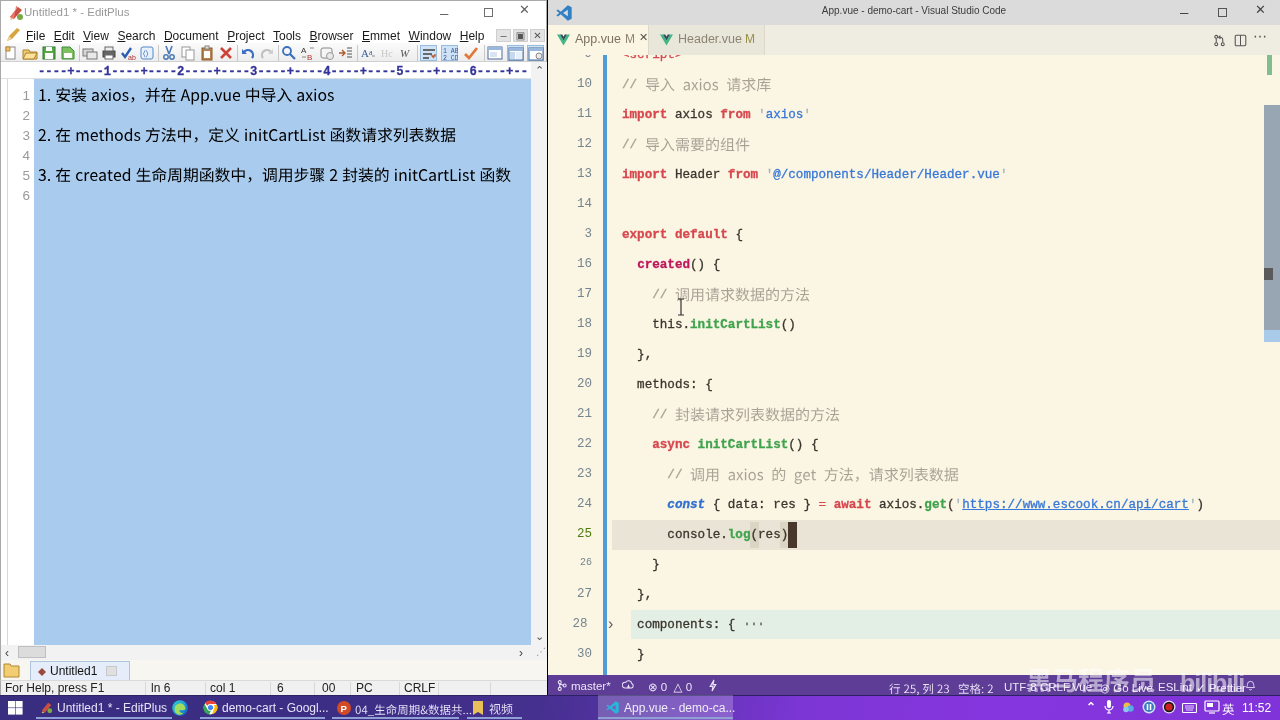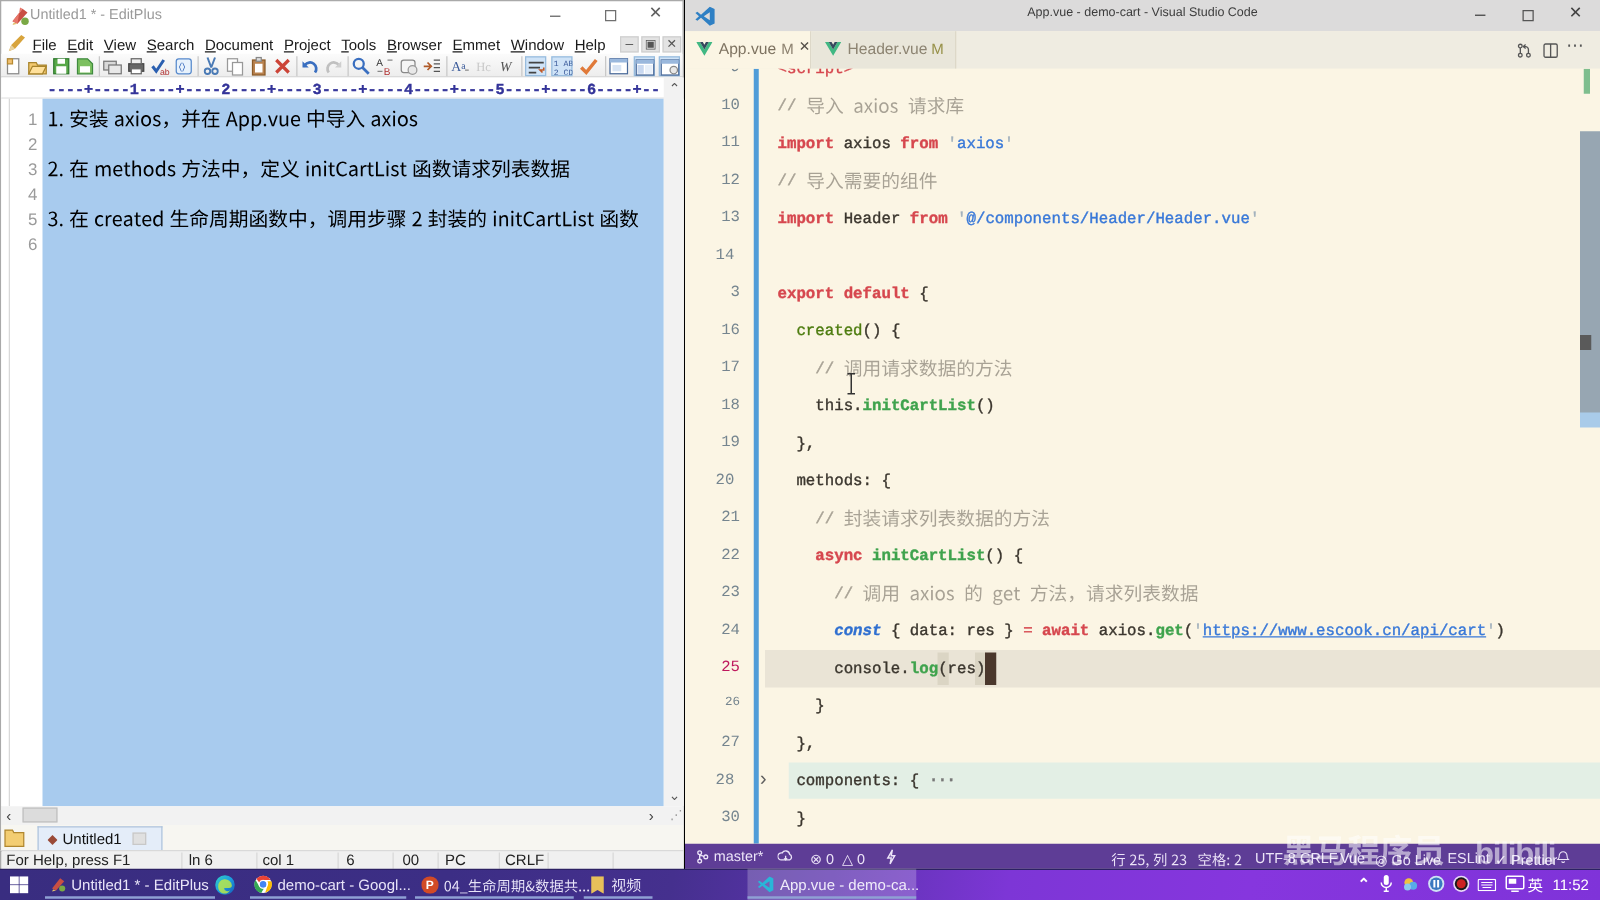--- a/index.html
+++ b/index.html
@@ -429,42 +429,42 @@
 <div class="abs" style="left:1253px;top:28px;white-space:pre;font-size:14px;color:#555">⋯</div>
 <div class="abs" style="left:548px;top:55px;width:732px;height:620px;overflow:hidden;background:#fbf5e4">
     <div class="abs" style="left:64px;top:465px;width:668px;height:30px;background:#eae4d6"></div>
     <div class="abs" style="left:83px;top:555px;width:649px;height:29px;background:#e3efe5"></div>
     <div class="abs" style="left:55px;top:0px;width:3.5px;height:620px;background:#4f9cd8"></div>
     <div class="abs" style="left:20px;top:-8px;white-space:pre;"><div style="width:24px;text-align:right;font-family:'Liberation Mono',monospace;font-size:12.5px;color:#75858f">9</div></div>
     <div class="abs" style="left:20px;top:22px;white-space:pre;"><div style="width:24px;text-align:right;font-family:'Liberation Mono',monospace;font-size:12.5px;color:#75858f">10</div></div>
     <div class="abs" style="left:20px;top:52px;white-space:pre;"><div style="width:24px;text-align:right;font-family:'Liberation Mono',monospace;font-size:12.5px;color:#75858f">11</div></div>
     <div class="abs" style="left:20px;top:82px;white-space:pre;"><div style="width:24px;text-align:right;font-family:'Liberation Mono',monospace;font-size:12.5px;color:#75858f">12</div></div>
     <div class="abs" style="left:20px;top:112px;white-space:pre;"><div style="width:24px;text-align:right;font-family:'Liberation Mono',monospace;font-size:12.5px;color:#75858f">13</div></div>
-    <div class="abs" style="left:20px;top:142px;white-space:pre;"><div style="width:24px;text-align:center;font-family:'Liberation Mono',monospace;font-size:12.5px;color:#75858f">14</div></div>
+    <div class="abs" style="left:20px;top:142px;white-space:pre;"><div style="width:24px;text-align:right;font-family:'Liberation Mono',monospace;font-size:12.5px;color:#75858f">14</div></div>
     <div class="abs" style="left:20px;top:172px;white-space:pre;"><div style="width:24px;text-align:right;font-family:'Liberation Mono',monospace;font-size:12.5px;color:#75858f">3</div></div>
     <div class="abs" style="left:20px;top:202px;white-space:pre;"><div style="width:24px;text-align:right;font-family:'Liberation Mono',monospace;font-size:12.5px;color:#75858f">16</div></div>
     <div class="abs" style="left:20px;top:232px;white-space:pre;"><div style="width:24px;text-align:right;font-family:'Liberation Mono',monospace;font-size:12.5px;color:#75858f">17</div></div>
     <div class="abs" style="left:20px;top:262px;white-space:pre;"><div style="width:24px;text-align:right;font-family:'Liberation Mono',monospace;font-size:12.5px;color:#75858f">18</div></div>
     <div class="abs" style="left:20px;top:292px;white-space:pre;"><div style="width:24px;text-align:right;font-family:'Liberation Mono',monospace;font-size:12.5px;color:#75858f">19</div></div>
-    <div class="abs" style="left:20px;top:322px;white-space:pre;"><div style="width:24px;text-align:center;font-family:'Liberation Mono',monospace;font-size:12.5px;color:#75858f">20</div></div>
+    <div class="abs" style="left:20px;top:322px;white-space:pre;"><div style="width:24px;text-align:right;font-family:'Liberation Mono',monospace;font-size:12.5px;color:#75858f">20</div></div>
     <div class="abs" style="left:20px;top:352px;white-space:pre;"><div style="width:24px;text-align:right;font-family:'Liberation Mono',monospace;font-size:12.5px;color:#75858f">21</div></div>
     <div class="abs" style="left:20px;top:382px;white-space:pre;"><div style="width:24px;text-align:right;font-family:'Liberation Mono',monospace;font-size:12.5px;color:#75858f">22</div></div>
     <div class="abs" style="left:20px;top:412px;white-space:pre;"><div style="width:24px;text-align:right;font-family:'Liberation Mono',monospace;font-size:12.5px;color:#75858f">23</div></div>
     <div class="abs" style="left:20px;top:442px;white-space:pre;"><div style="width:24px;text-align:right;font-family:'Liberation Mono',monospace;font-size:12.5px;color:#75858f">24</div></div>
-    <div class="abs" style="left:20px;top:472px;white-space:pre;"><div style="width:24px;text-align:right;font-family:'Liberation Mono',monospace;font-size:12.5px;color:#be185d">25</div></div>
+    <div class="abs" style="left:20px;top:472px;white-space:pre;"><div style="width:24px;text-align:right;font-family:'Liberation Mono',monospace;font-size:12.5px;color:#4d7c0f">25</div></div>
     <div class="abs" style="left:20px;top:502px;white-space:pre;"><div style="width:24px;text-align:right;font-family:'Liberation Mono',monospace;font-size:10px;color:#75858f">26</div></div>
     <div class="abs" style="left:20px;top:532px;white-space:pre;"><div style="width:24px;text-align:right;font-family:'Liberation Mono',monospace;font-size:12.5px;color:#75858f">27</div></div>
     <div class="abs" style="left:20px;top:562px;white-space:pre;"><div style="width:24px;text-align:center;font-family:'Liberation Mono',monospace;font-size:12.5px;color:#75858f">28</div></div>
     <div class="abs" style="left:20px;top:592px;white-space:pre;"><div style="width:24px;text-align:right;font-family:'Liberation Mono',monospace;font-size:12.5px;color:#75858f">30</div></div>
     <div class="abs" style="left:60px;top:560px;white-space:pre;font-size:16px;color:#5f5f5f">›</div>
     <div class="abs mono" style="left:74px;top:-15px;height:30px;line-height:30px;font-size:12.6px;white-space:pre"><span style="color:#d6474e;">&lt;script&gt;</span></div>
     <div class="abs mono" style="left:74px;top:45px;height:30px;line-height:30px;font-size:12.6px;white-space:pre"><span style="color:#d6474e;font-weight:bold">import</span><span style="color:#3b362e;">&nbsp;axios&nbsp;</span><span style="color:#d6474e;font-weight:bold">from</span><span style="color:#3b362e;">&nbsp;</span><span style="color:#a3b2bd;">'</span><span style="color:#3878d8;">axios</span><span style="color:#a3b2bd;">'</span></div>
     <div class="abs mono" style="left:74px;top:105px;height:30px;line-height:30px;font-size:12.6px;white-space:pre"><span style="color:#d6474e;font-weight:bold">import</span><span style="color:#3b362e;">&nbsp;Header&nbsp;</span><span style="color:#d6474e;font-weight:bold">from</span><span style="color:#3b362e;">&nbsp;</span><span style="color:#a3b2bd;">'</span><span style="color:#3878d8;">@/components/Header/Header.vue</span><span style="color:#a3b2bd;">'</span></div>
     <div class="abs mono" style="left:74px;top:165px;height:30px;line-height:30px;font-size:12.6px;white-space:pre"><span style="color:#d6474e;font-weight:bold">export</span><span style="color:#3b362e;">&nbsp;</span><span style="color:#d6474e;font-weight:bold">default</span><span style="color:#3b362e;">&nbsp;{</span></div>
-    <div class="abs mono" style="left:74px;top:195px;height:30px;line-height:30px;font-size:12.6px;white-space:pre"><span style="color:#3b362e;">&nbsp;&nbsp;</span><span style="color:#4d7c0f;font-weight:normal">created</span><span style="color:#3b362e;">()&nbsp;{</span></div>
+    <div class="abs mono" style="left:74px;top:195px;height:30px;line-height:30px;font-size:12.6px;white-space:pre"><span style="color:#3b362e;">&nbsp;&nbsp;</span><span style="color:#be185d;font-weight:bold">created</span><span style="color:#3b362e;">()&nbsp;{</span></div>
     <div class="abs mono" style="left:74px;top:255px;height:30px;line-height:30px;font-size:12.6px;white-space:pre"><span style="color:#3b362e;">&nbsp;&nbsp;&nbsp;&nbsp;this.</span><span style="color:#3fa34d;font-weight:bold">initCartList</span><span style="color:#3b362e;">()</span></div>
     <div class="abs mono" style="left:74px;top:285px;height:30px;line-height:30px;font-size:12.6px;white-space:pre"><span style="color:#3b362e;">&nbsp;&nbsp;},</span></div>
     <div class="abs mono" style="left:74px;top:315px;height:30px;line-height:30px;font-size:12.6px;white-space:pre"><span style="color:#3b362e;">&nbsp;&nbsp;methods:&nbsp;{</span></div>
     <div class="abs mono" style="left:74px;top:375px;height:30px;line-height:30px;font-size:12.6px;white-space:pre"><span style="color:#3b362e;">&nbsp;&nbsp;&nbsp;&nbsp;</span><span style="color:#d6474e;font-weight:bold">async</span><span style="color:#3b362e;">&nbsp;</span><span style="color:#3fa34d;font-weight:bold">initCartList</span><span style="color:#3b362e;">()&nbsp;{</span></div>
     <div class="abs mono" style="left:74px;top:435px;height:30px;line-height:30px;font-size:12.6px;white-space:pre"><span style="color:#3b362e;">&nbsp;&nbsp;&nbsp;&nbsp;&nbsp;&nbsp;</span><span style="color:#2f6fd0;font-style:italic;font-weight:bold">const</span><span style="color:#3b362e;">&nbsp;{&nbsp;data:&nbsp;res&nbsp;}&nbsp;</span><span style="color:#d6474e;">=</span><span style="color:#3b362e;">&nbsp;</span><span style="color:#d6474e;font-weight:bold">await</span><span style="color:#3b362e;">&nbsp;axios.</span><span style="color:#3fa34d;font-weight:bold">get</span><span style="color:#3b362e;">(</span><span style="color:#a3b2bd;">'</span><span style="color:#3878d8;text-decoration:underline">https://www.escook.cn/api/cart</span><span style="color:#a3b2bd;">'</span><span style="color:#3b362e;">)</span></div>
     <div class="abs" style="left:201.51999999999998px;top:467px;width:9px;height:26px;background:#dbd5c4"></div>
     <div class="abs" style="left:231.76px;top:467px;width:9px;height:26px;background:#dbd5c4"></div>
     <div class="abs mono" style="left:74px;top:465px;height:30px;line-height:30px;font-size:12.6px;white-space:pre"><span style="color:#3b362e;">&nbsp;&nbsp;&nbsp;&nbsp;&nbsp;&nbsp;console.</span><span style="color:#3fa34d;font-weight:bold">log</span><span style="color:#3b362e;">(res)</span></div>
     <div class="abs" style="left:240.32px;top:467px;width:9px;height:26px;background:#4a372c"></div>
     <div class="abs mono" style="left:74px;top:495px;height:30px;line-height:30px;font-size:12.6px;white-space:pre"><span style="color:#3b362e;">&nbsp;&nbsp;&nbsp;&nbsp;}</span></div>

